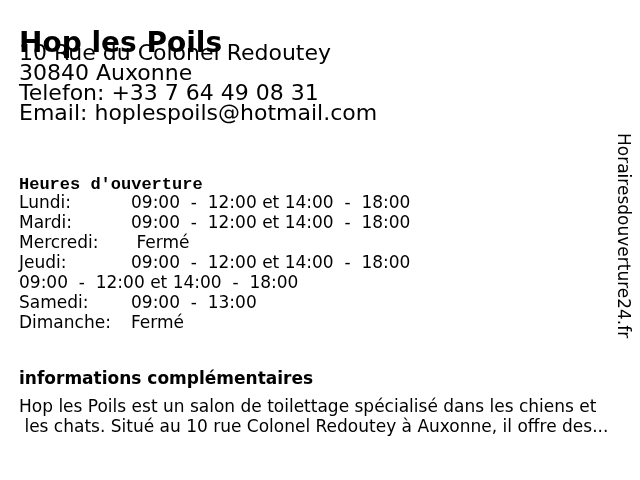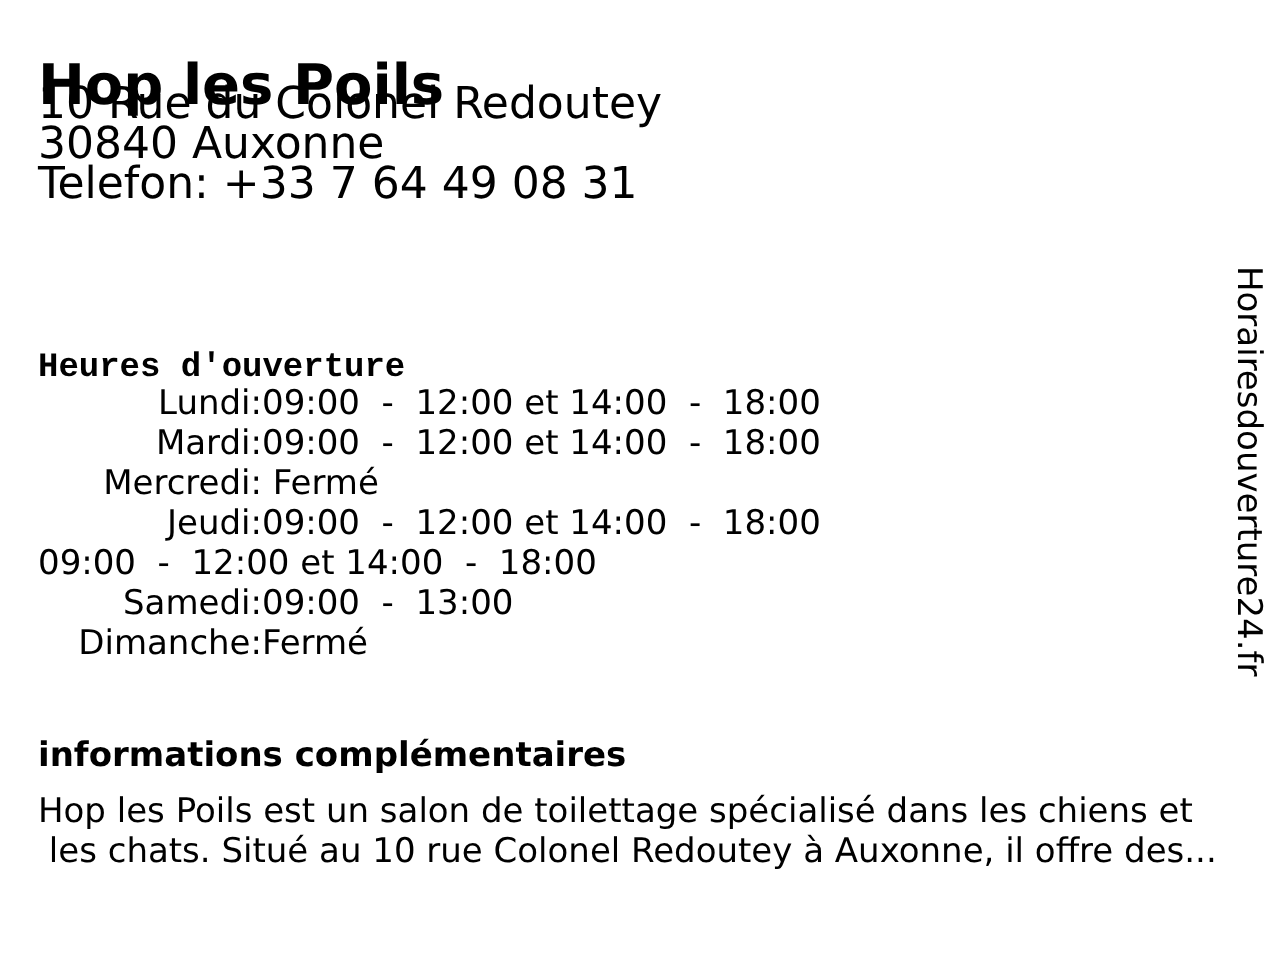--- a/index.html
+++ b/index.html
@@ -44,21 +44,21 @@
   .hours-heading { top: 161px; font-family: Liberation Mono, monospace; }
   .info-heading  { top: 354px; }
 
   .hours-table {
     top: 192px;
     left: 19px;
     font-size: 17px;
     line-height: 20px;
   }
   .hours-row { display: flex; }
-  .day-cell  { width: 112px; white-space: pre; text-align: right; }
+  .day-cell  { width: 112px; white-space: pre; }
   .time-cell { white-space: pre; }
 
   .info-text {
     top: 396px;
     left: 19px;
     font-size: 17px;
     line-height: 20px;
   }
   .info-line { white-space: pre; }
 
@@ -74,20 +74,21 @@
 </style>
 </head>
 <body style="background: rgb(255, 255, 255); color: rgb(0, 0, 0);">
 
 <h1 class="abs page-title">Hop les Poils</h1>
 
 <div class="abs contact-block">
   <div class="contact-line">10 Rue du Colonel Redoutey</div>
   <div class="contact-line">30840 Auxonne</div>
   <div class="contact-line">Telefon: +33 7 64 49 08 31</div>
+  <div class="contact-line">Email: hoplespoils@hotmail.com</div>
 </div>
 
 <h2 class="abs section-heading hours-heading">Heures d'ouverture</h2>
 
 <div class="abs hours-table">
   <div class="hours-row">
     <span class="day-cell">Lundi:</span>
     <span class="time-cell">09:00  -  12:00 et 14:00  -  18:00</span>
   </div>
   <div class="hours-row">

